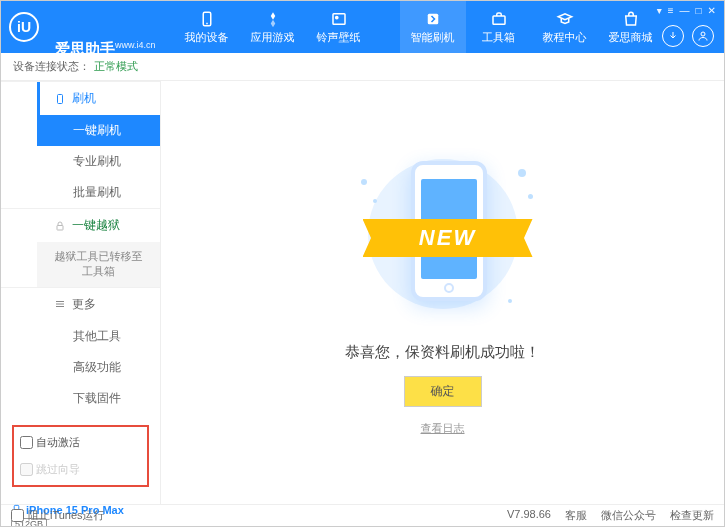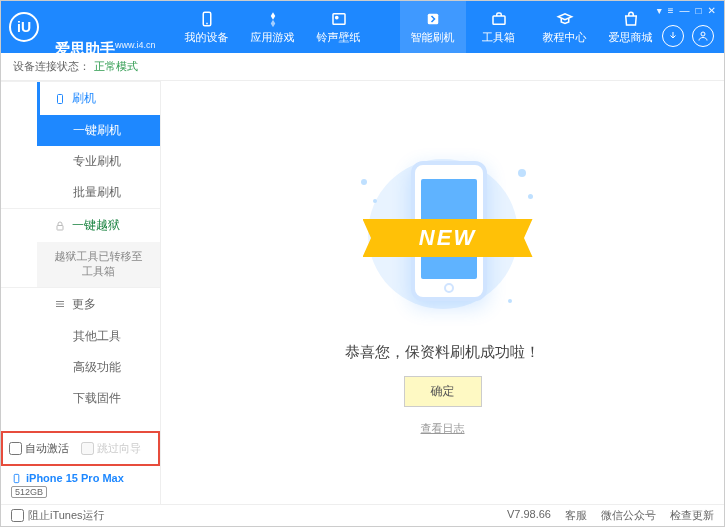--- a/index.html
+++ b/index.html
@@ -29,40 +29,40 @@
 
 .sidebar { width: 160px; border-right: 1px solid #eee; display: flex; flex-direction: column; font-size: 12px; color: #555; }
 .side-section { border-top: 1px solid #f0f0f0; padding-left: 36px; }
 .side-header { display: flex; align-items: center; gap: 6px; padding: 8px 14px; color: #666; font-size: 12px; border-left: 3px solid transparent; }
 .side-header.blue { color: #1e88ff; border-left-color: #1e88ff; }
 .side-item { padding: 7px 14px 7px 36px; cursor: pointer; color: #666; }
 .side-item.active { background: #1e88ff; color: #fff; }
 .side-item.gray { background: #f5f5f5; color: #888; text-align: center; padding: 7px 14px; line-height: 1.4; font-size: 11px; }
 .side-header.locked { color: #15803d; }
 
-.checkbox-area { border: 2px solid #e74c3c; margin: 0; padding: 8px 6px; display: flex; gap: 12px; font-size: 11px; color: #555; }
+.checkbox-area { border: 2px solid #e74c3c; margin: 11px; padding: 8px 6px; display: flex; gap: 12px; font-size: 11px; color: #555; flex-direction: column; }
 .checkbox-area label { display: flex; align-items: center; gap: 3px; cursor: pointer; }
 .checkbox-area label.disabled { color: #ccc; }
 
 .device-info { padding: 6px 10px; font-size: 11px; }
 .device-name { color: #1e88ff; font-weight: bold; display: flex; align-items: center; gap: 4px; }
 .device-badge { display: inline-block; border: 1px solid #999; font-size: 9px; padding: 0 3px; color: #666; border-radius: 2px; margin-top: 2px; }
 
 .main { flex: 1; display: flex; flex-direction: column; align-items: center; justify-content: center; gap: 14px; position: relative; }
 .phone-illustration { position: relative; width: 180px; height: 180px; }
 .phone-bg-circle { position: absolute; width: 150px; height: 150px; background: #e8f3ff; border-radius: 50%; left: 15px; top: 10px; }
 .phone-body { position: absolute; left: 58px; top: 12px; width: 76px; height: 140px; background: #fff; border: 4px solid #d0e4ff; border-radius: 12px; box-shadow: 0 6px 20px rgba(30,136,255,0.2); }
 .phone-screen { position: absolute; left: 6px; right: 6px; top: 14px; bottom: 18px; background: #5fb3ff; border-radius: 2px; }
 .phone-btn { position: absolute; bottom: 4px; left: 50%; transform: translateX(-50%); width: 10px; height: 10px; border: 2px solid #d0e4ff; border-radius: 50%; }
 .new-ribbon { position: absolute; left: 10px; top: 70px; width: 170px; height: 38px; background: #ffc107; display: flex; align-items: center; justify-content: center; font-weight: bold; font-size: 22px; color: #fff; font-style: italic; letter-spacing: 2px; clip-path: polygon(0 0, 100% 0, 95% 50%, 100% 100%, 0 100%, 5% 50%); }
 .dots { position: absolute; }
 .dots span { position: absolute; background: #bfe0ff; border-radius: 50%; }
 
 .success-text { font-size: 15px; color: #444; }
-.confirm-btn { padding: 6px 26px; border: 1px solid #ccc; background: #fef9c3; font-size: 12px; color: #555; cursor: pointer; }
+.confirm-btn { padding: 6px 26px; border: 1px solid #ccc; background: #fde047; font-size: 12px; color: #555; cursor: pointer; }
 .view-log { font-size: 11px; color: #999; text-decoration: underline; cursor: pointer; }
 
 .footer { height: 22px; border-top: 1px solid #eee; display: flex; align-items: center; font-size: 11px; color: #666; padding: 0 10px; justify-content: space-between; }
 .footer-left { display: flex; align-items: center; gap: 4px; }
 .footer-right { display: flex; gap: 14px; }
 .footer-right span { cursor: pointer; }
 </style>
 </head>
 <body>
 

